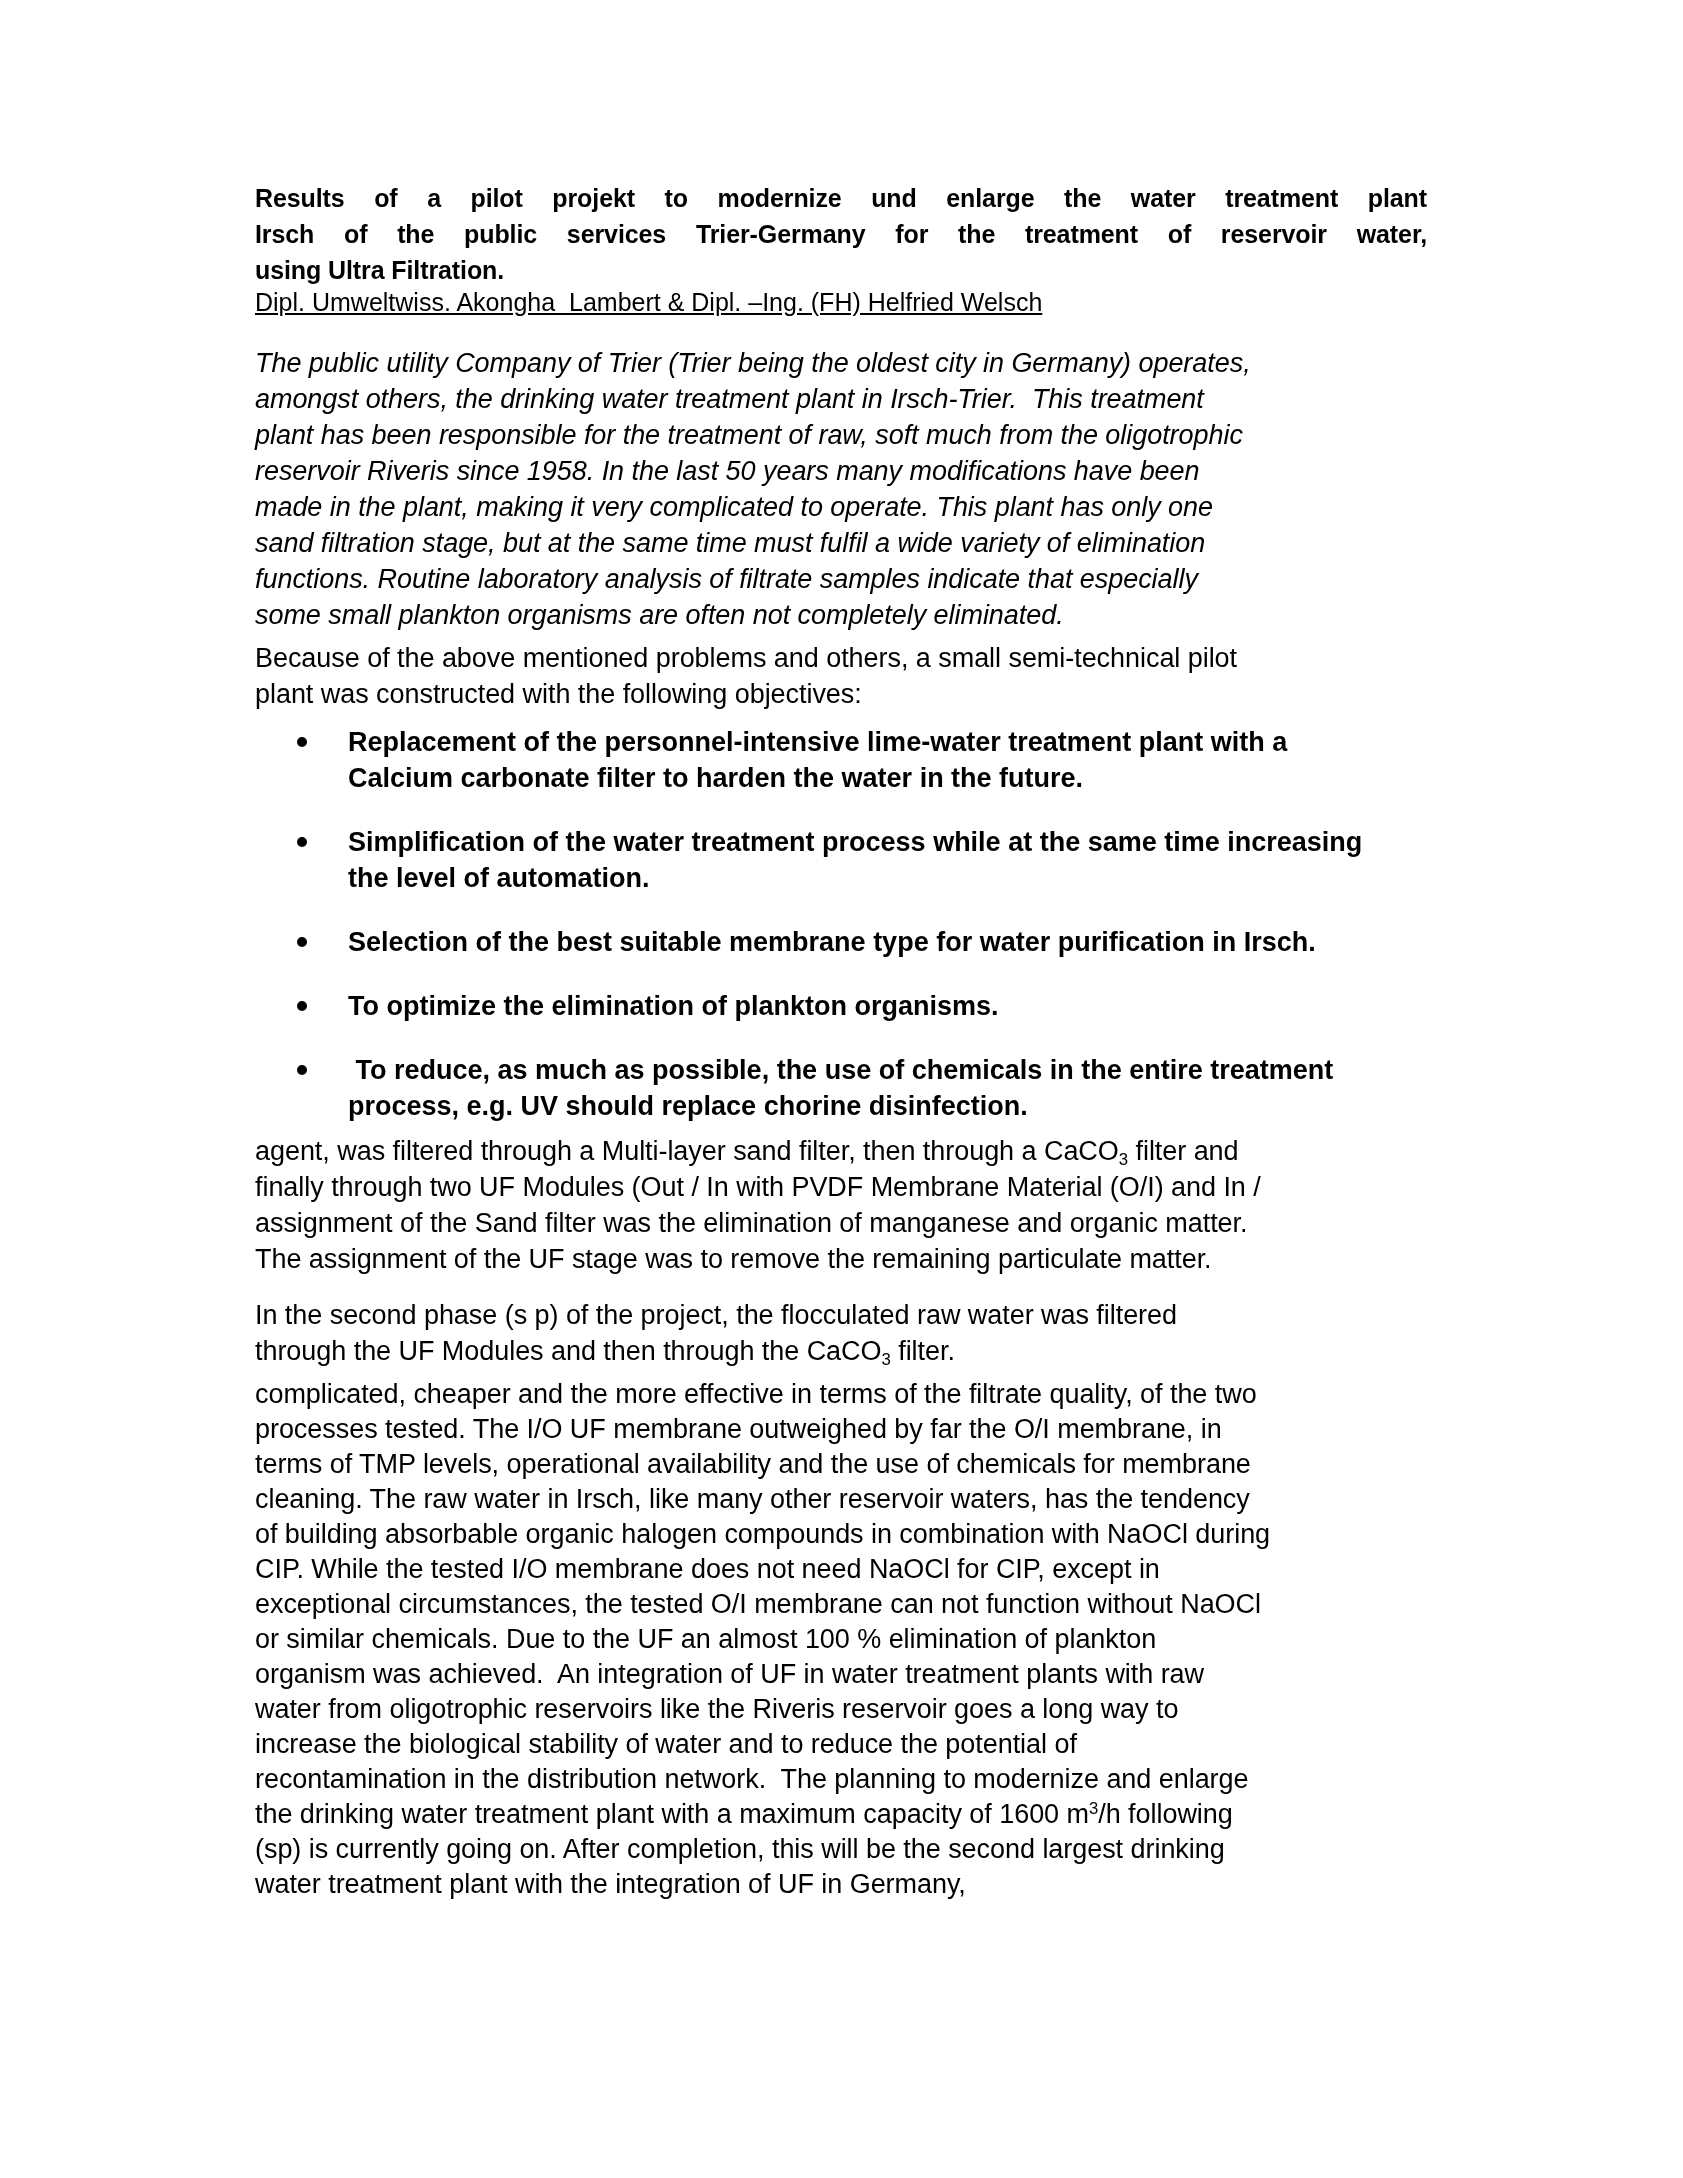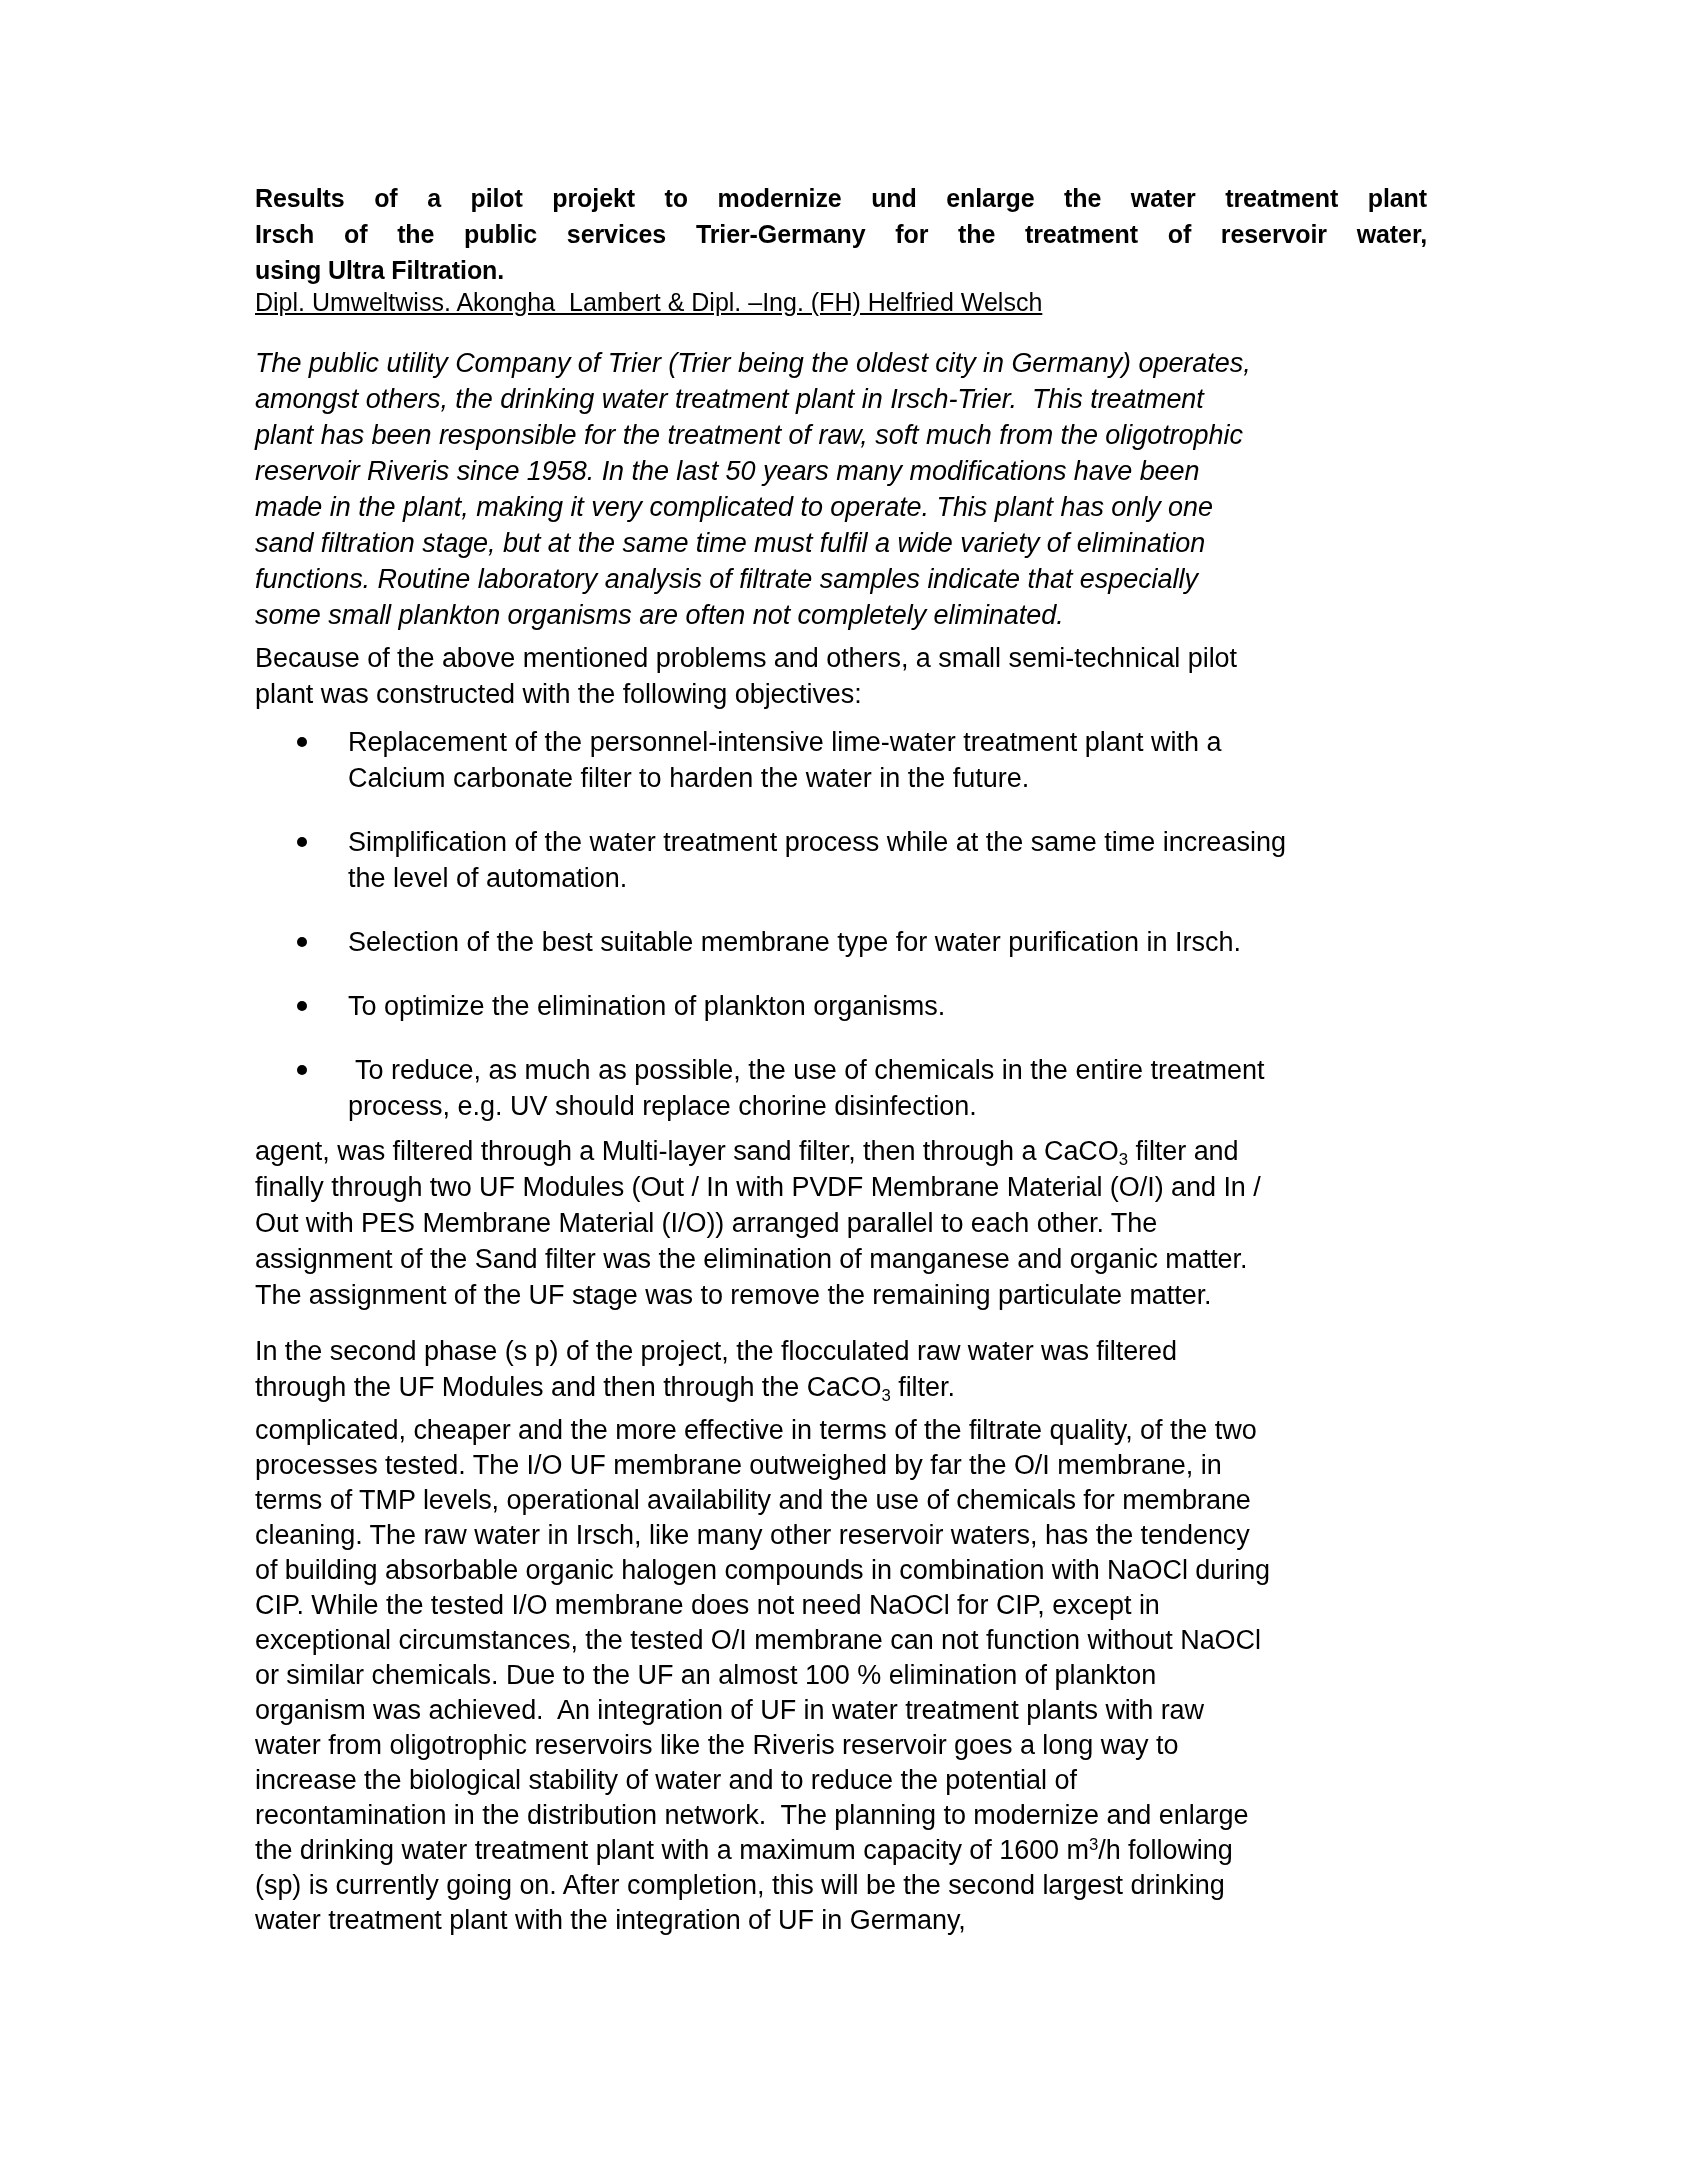--- a/index.html
+++ b/index.html
@@ -57,20 +57,21 @@
   #objectives li {
     position: relative;
     padding-left: 93px;
     margin-top: 28px;
   }
   #objectives li:first-child { margin-top: 0; }
   #objectives li .line {
     line-height: 36px;
     height: 36px;
     white-space: pre;
+    font-weight: bold;
   }
   #objectives li .bullet {
     position: absolute;
     left: 42px;
     top: 13px;
     width: 10px;
     height: 10px;
     border-radius: 50%;
     background: #000;
   }
@@ -129,21 +130,20 @@
       </li>
       <li>
         <span class="bullet"></span>
         <div class="line l0"><span> To reduce, as much as possible, the use of chemicals in the entire treatment</span></div>
         <div class="line l1"><span>process, e.g. UV should replace chorine disinfection.</span></div>
       </li>
     </ul>
   <div class="para" id="p3">
       <div class="line l1"><span>agent, was filtered through a Multi-layer sand filter, then through a CaCO</span><sub>3</sub><span> filter and</span></div>
       <div class="line l2"><span>finally through two UF Modules (Out / In with PVDF Membrane Material (O/I) and In /</span></div>
-      <div class="line l3"><span>Out with PES Membrane Material (I/O)) arranged parallel to each other. The</span></div>
       <div class="line l4"><span>assignment of the Sand filter was the elimination of manganese and organic matter.</span></div>
       <div class="line l5"><span>The assignment of the UF stage was to remove the remaining particulate matter.</span></div>
     </div>
   <div class="para" id="p4">
       <div class="line l0"><span>In the second phase (s p) of the project, the flocculated raw water was filtered</span></div>
       <div class="line l1"><span>through the UF Modules and then through the CaCO</span><sub>3</sub><span> filter.</span></div>
     </div>
   <div class="para" id="p5">
       <div class="line l1"><span>complicated, cheaper and the more effective in terms of the filtrate quality, of the two</span></div>
       <div class="line l2"><span>processes tested. The I/O UF membrane outweighed by far the O/I membrane, in</span></div>

